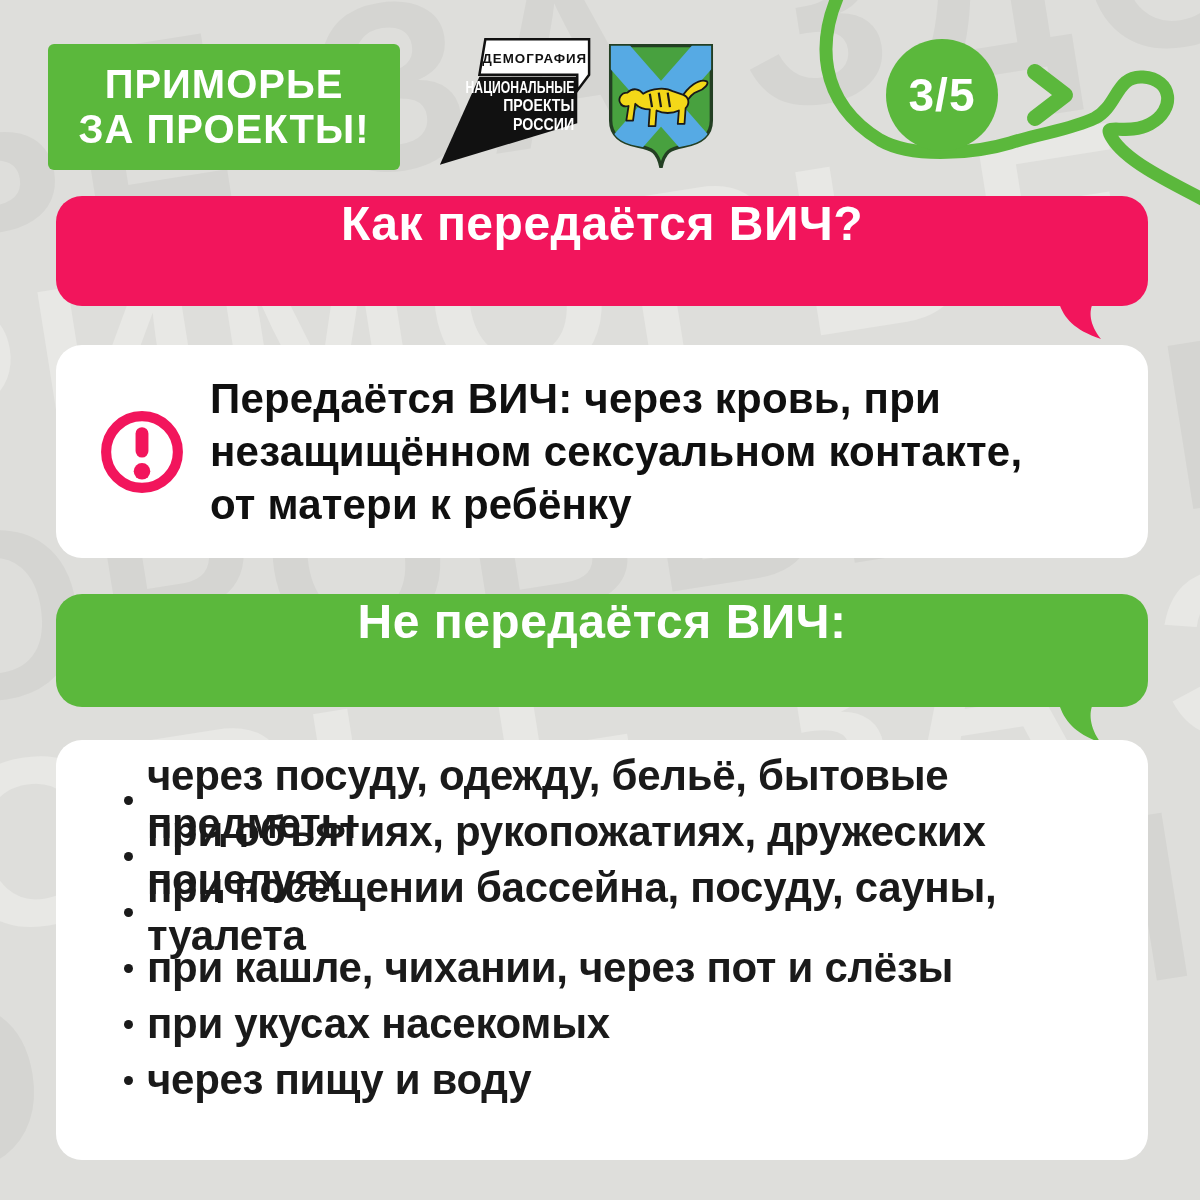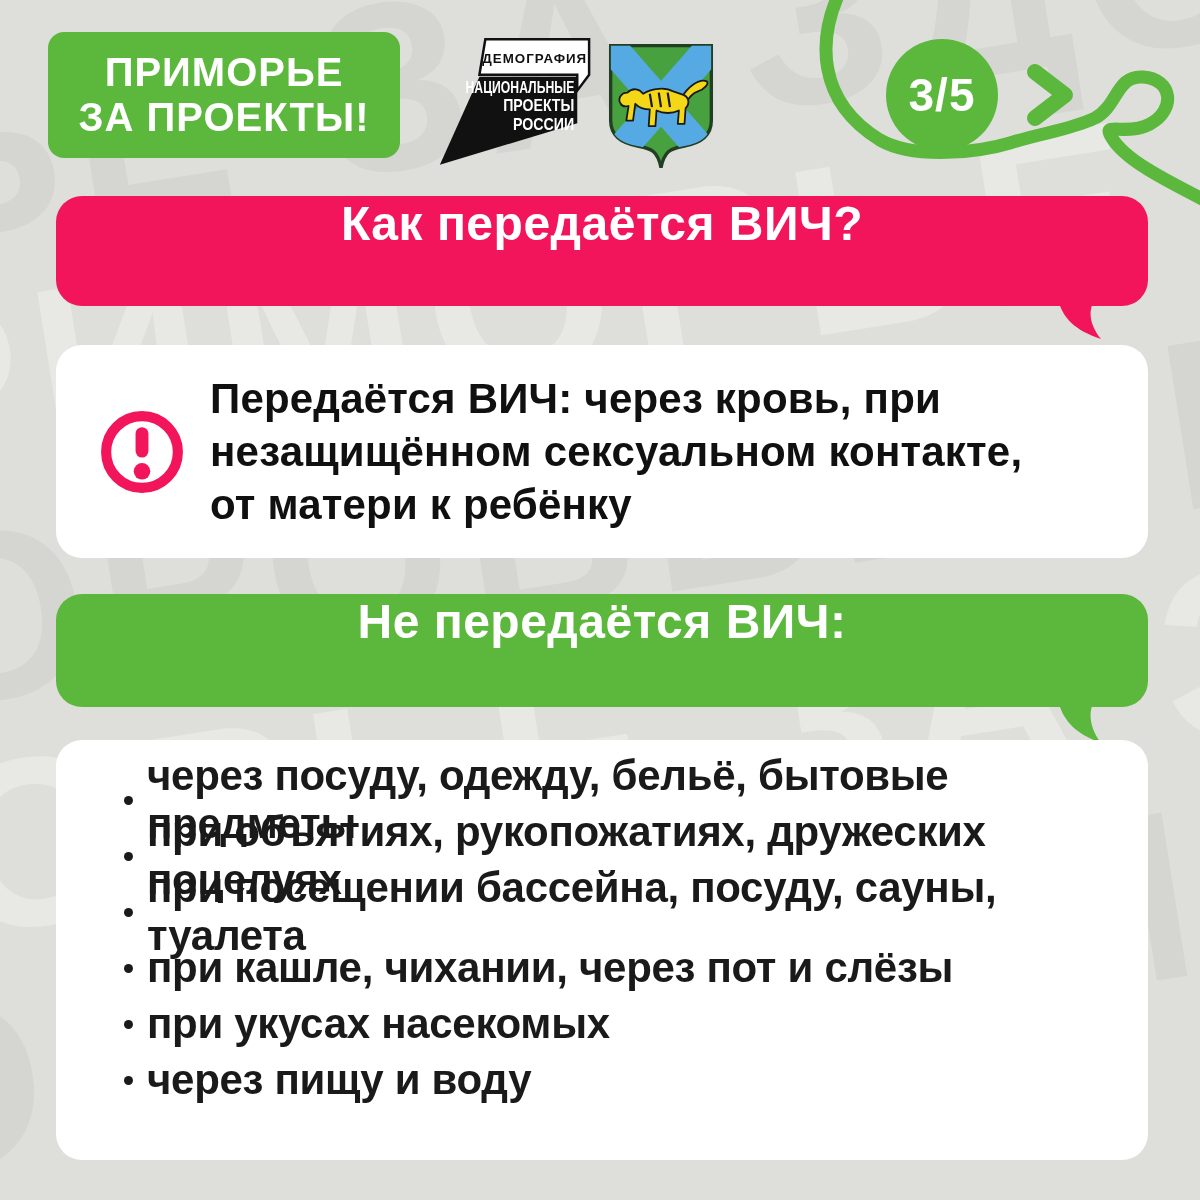--- a/index.html
+++ b/index.html
@@ -16,22 +16,22 @@
     z-index:0;pointer-events:none;
   }
   .wm-row{
     position:absolute;white-space:nowrap;
     font-weight:800;font-size:240px;letter-spacing:12px;line-height:1;
   }
   .wm-light{color:#E8E8E5;}
   .wm-dark{color:#D5D5D2;}
   
   .badge{
-    position:absolute;left:48px;top:32px;width:352px;height:126px;
-    background:#5BB83C;border-radius:16px;z-index:3;
+    position:absolute;left:48px;top:44px;width:352px;height:126px;
+    background:#5BB83C;border-radius:6px;z-index:3;
     display:flex;flex-direction:column;align-items:center;justify-content:center;
     color:#fff;font-weight:800;font-size:40px;line-height:1.13;letter-spacing:1px;
     text-align:left;
   }
   .np-logo{position:absolute;left:430px;top:36px;z-index:3;}
   .crest{position:absolute;left:604px;top:40px;z-index:3;}
   .doodle{position:absolute;left:740px;top:-20px;z-index:1;}
   .pager{
     position:absolute;left:886px;top:39px;width:112px;height:112px;
     background:#5BB83C;border-radius:50%;z-index:2;

